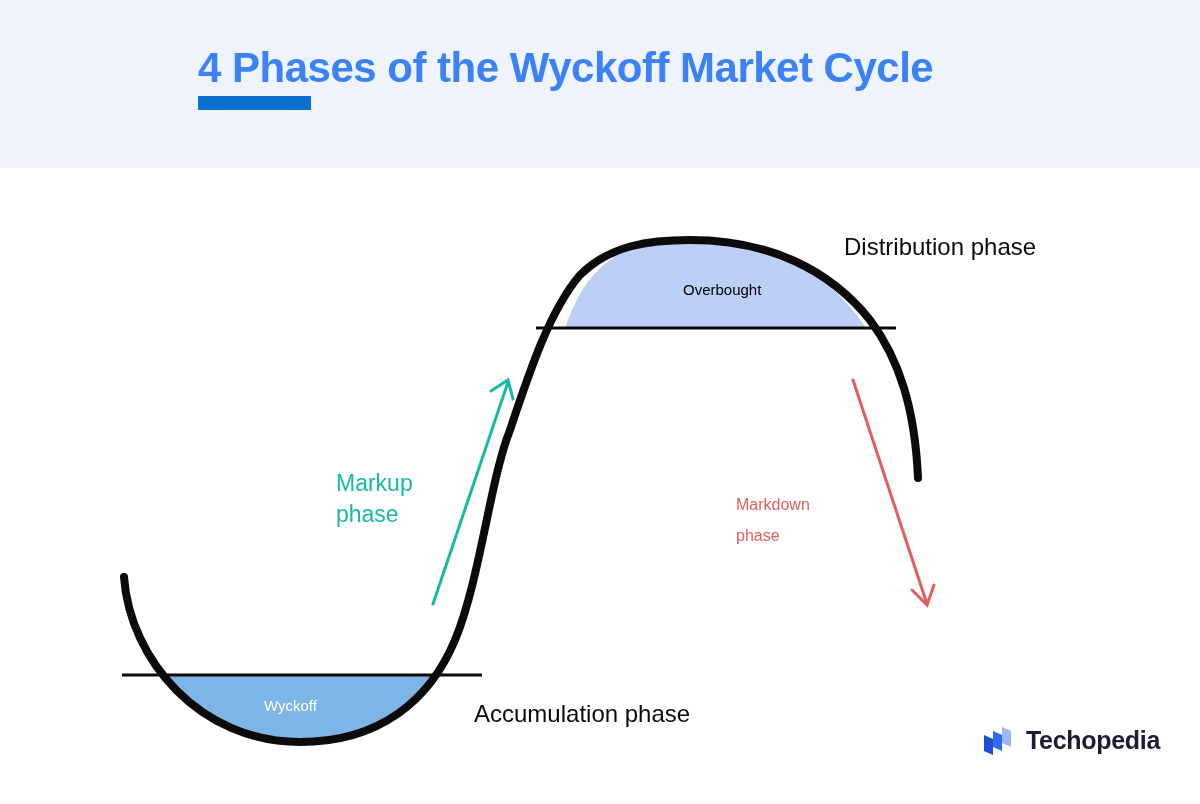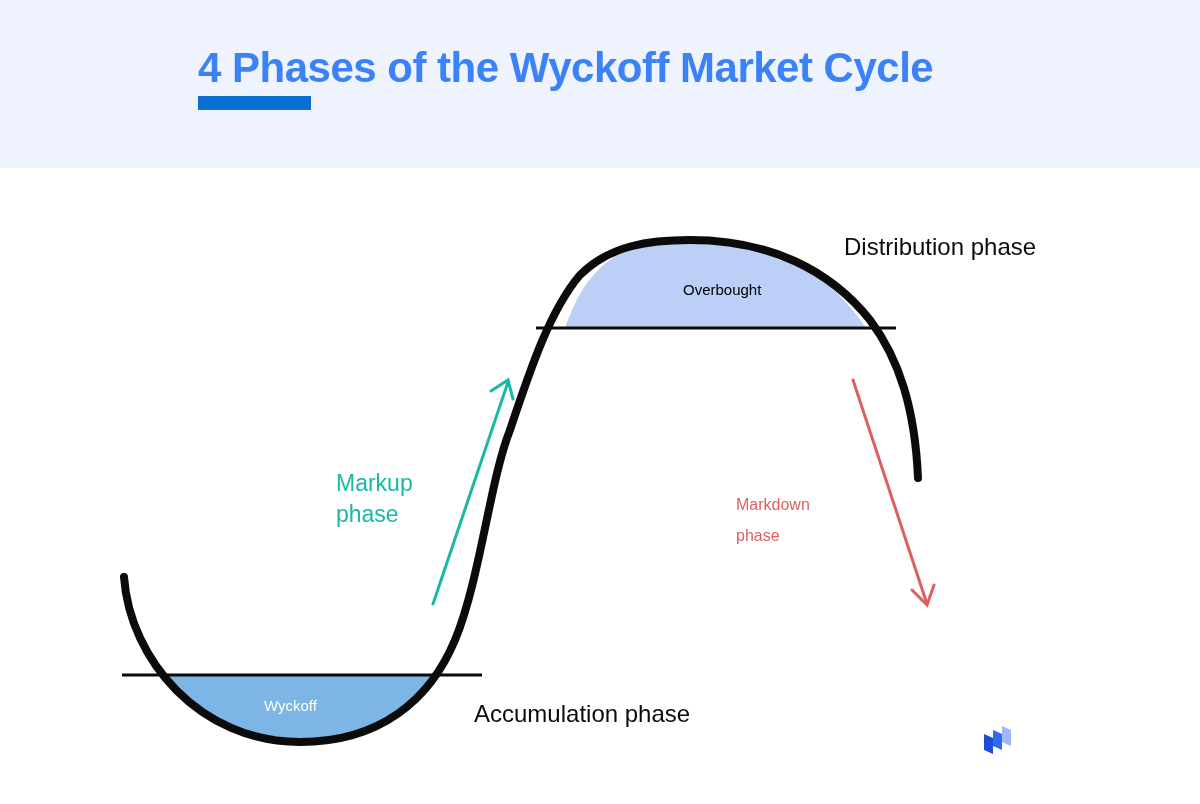--- a/index.html
+++ b/index.html
@@ -69,13 +69,14 @@
   <div>Markdown</div>
   <div>phase</div>
 </div>
 
 <div class="logo">
   <svg width="34" height="28" viewBox="0 0 34 28">
     <polygon points="2,8 11,12 11,28 2,24" fill="#1a4fd6"></polygon>
     <polygon points="11,4 20,8 20,24 11,20" fill="#2f6bf0"></polygon>
     <polygon points="20,0 29,4 29,20 20,16" fill="#9db7f7"></polygon>
   </svg>
+  <span class="logo-text">Techopedia</span>
 </div>
 
 </body></html>

